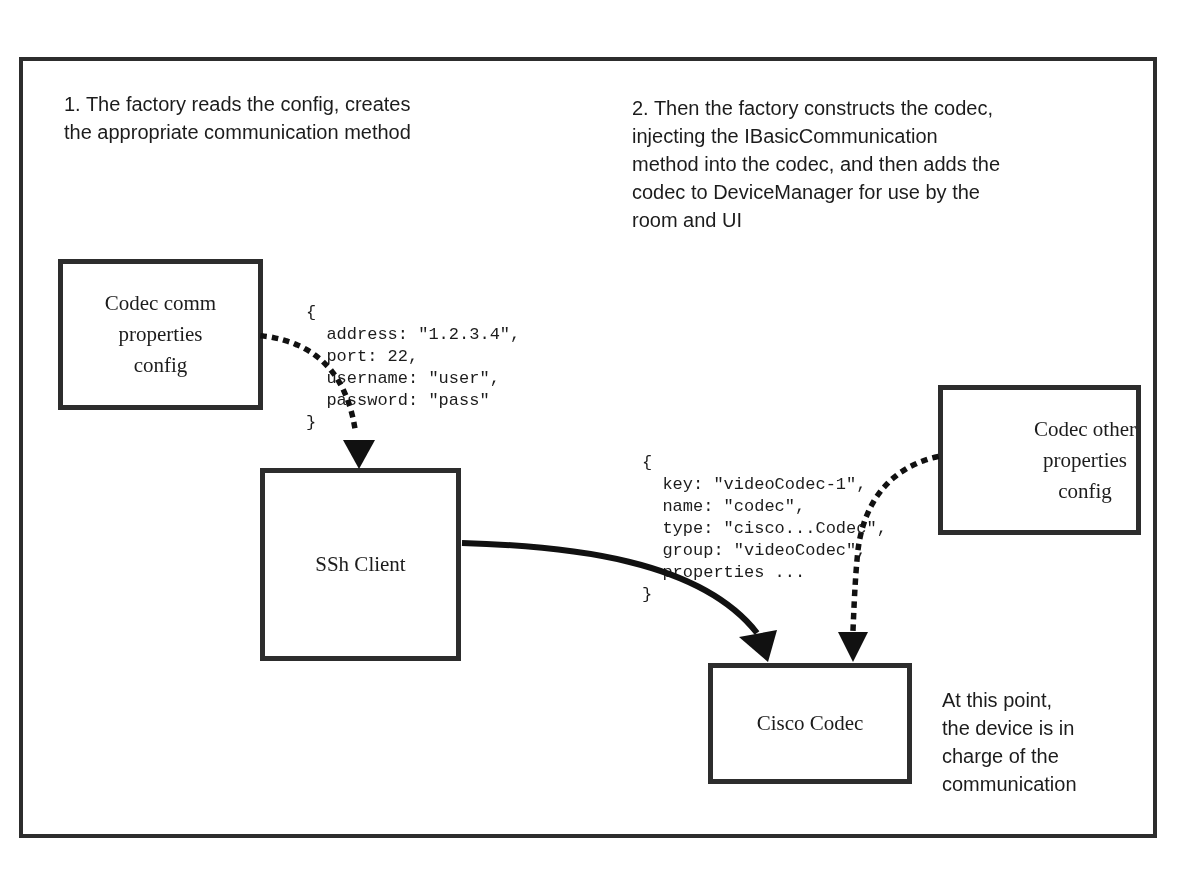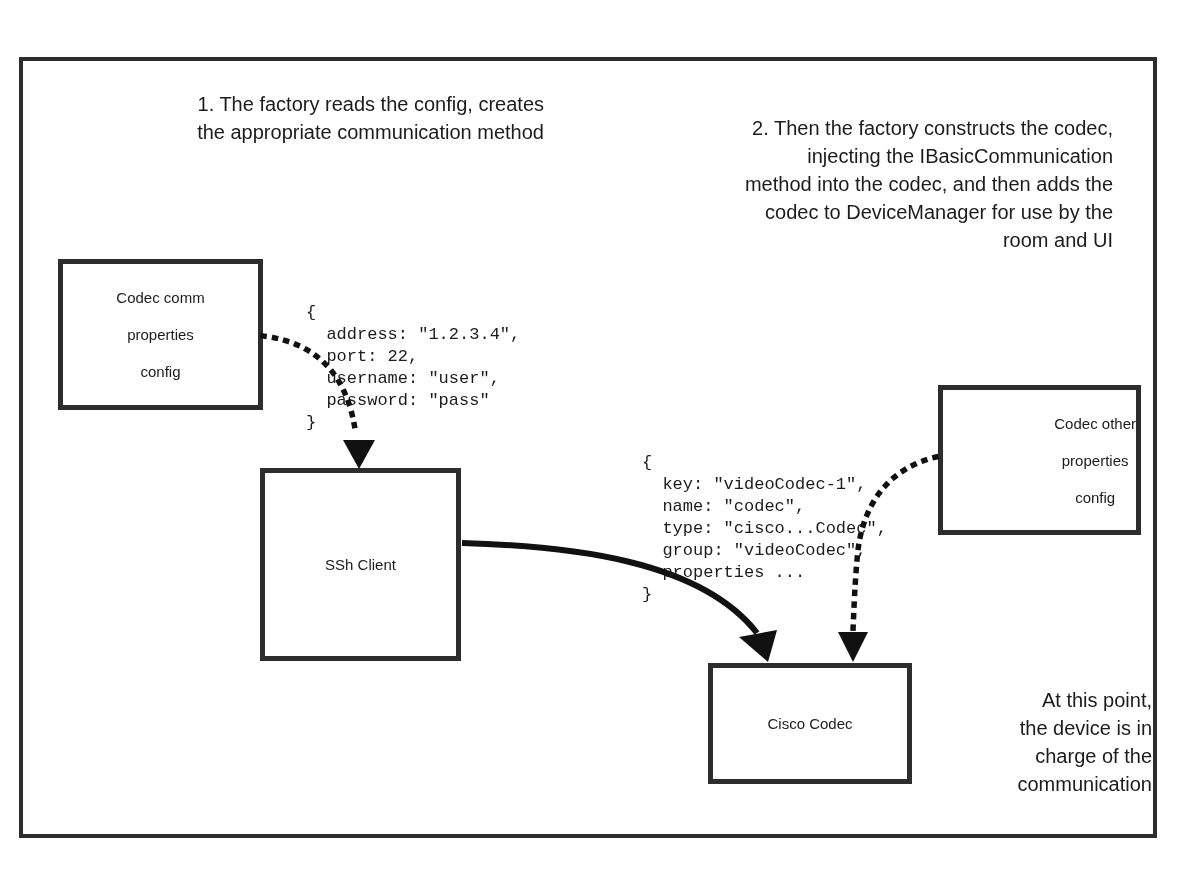--- a/index.html
+++ b/index.html
@@ -25,21 +25,20 @@
     border: 4px solid #2d2d2d;
     box-sizing: border-box;
     background: #ffffff;
   }
   .note {
     position: absolute;
     font-size: 20px;
     line-height: 28px;
     white-space: pre-line;
     color: #1c1c1c;
-    text-align: right;
   }
   .code {
     position: absolute;
     margin: 0;
     font-family: "Liberation Mono", "DejaVu Sans Mono", monospace;
     font-size: 17px;
     line-height: 22px;
     white-space: pre;
     color: #1c1c1c;
   }
@@ -47,32 +46,33 @@
     position: absolute;
     border: 5px solid #2d2d2d;
     box-sizing: border-box;
     background: #ffffff;
     display: flex;
     align-items: center;
     justify-content: center;
     text-align: center;
   }
   .node .label {
-    font-size: 15px;
-    line-height: 37px;
+    font-size: 21px;
+    line-height: 31px;
     white-space: pre-line;
     color: #1c1c1c;
+    font-family: Liberation Serif, serif;
   }
   #box-codec-comm-config { left: 58px;  top: 259px; width: 205px; height: 151px; }
   #box-ssh-client        { left: 260px; top: 468px; width: 201px; height: 193px; }
   #box-codec-other-config{ left: 938px; top: 385px; width: 203px; height: 150px; justify-content: flex-end; }
   #box-cisco-codec       { left: 708px; top: 663px; width: 204px; height: 121px; }
 
   #note-step1 { left: 64px;  top: 90px;  width: 480px; }
-  #note-step2 { left: 613px; top: 94px;  width: 500px; margin-top: 20px; }
+  #note-step2 { left: 632px; top: 94px;  width: 500px; }
   #note-final { left: 942px; top: 686px; width: 210px; }
 
   #code-comm-properties  { left: 306px; top: 302px; }
   #code-codec-properties { left: 642px; top: 452px; }
 
   svg.arrows {
     position: absolute;
     left: 0;
     top: 0;
     width: 1200px;

